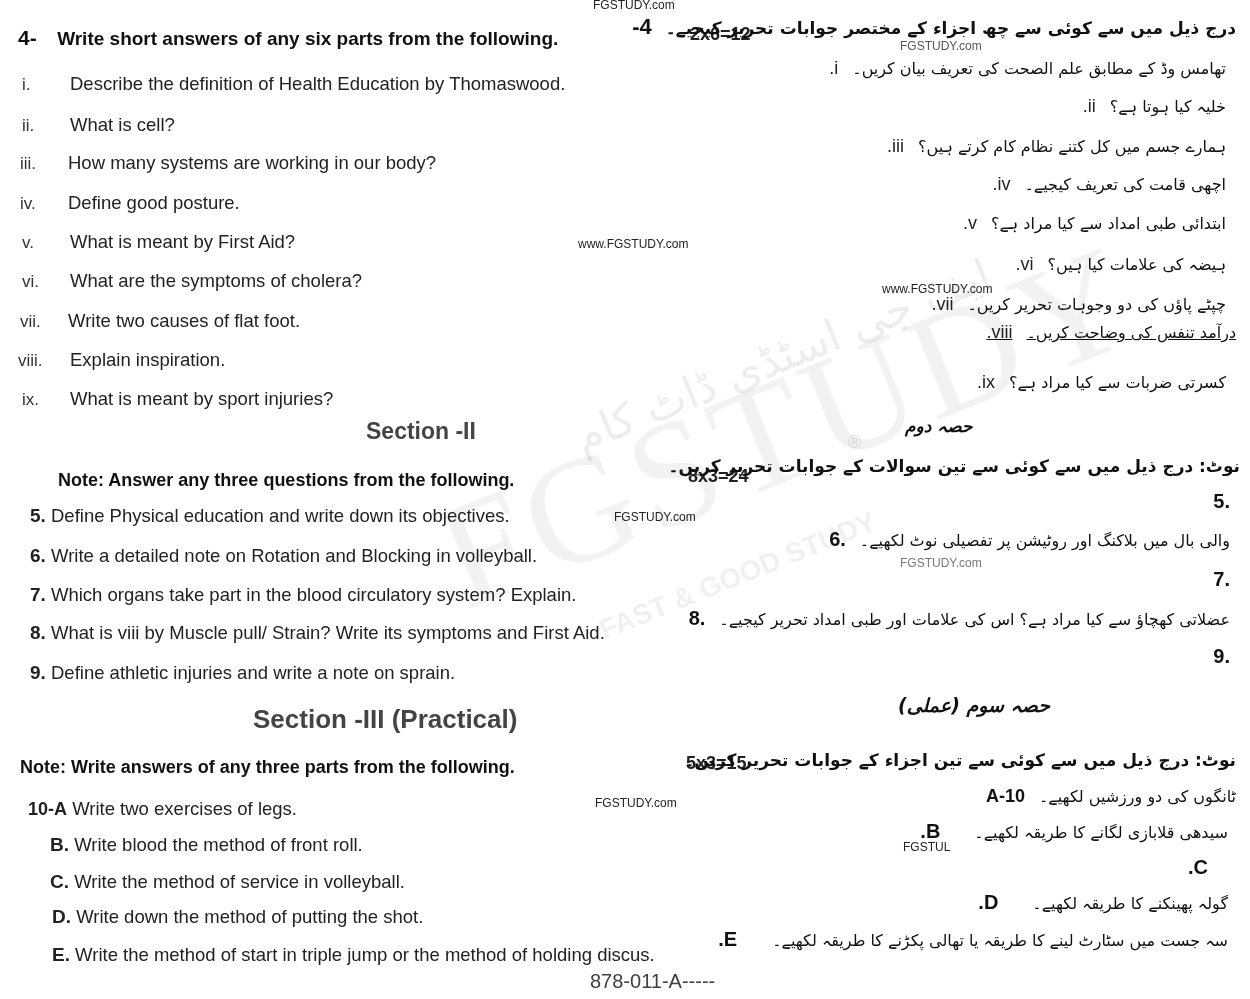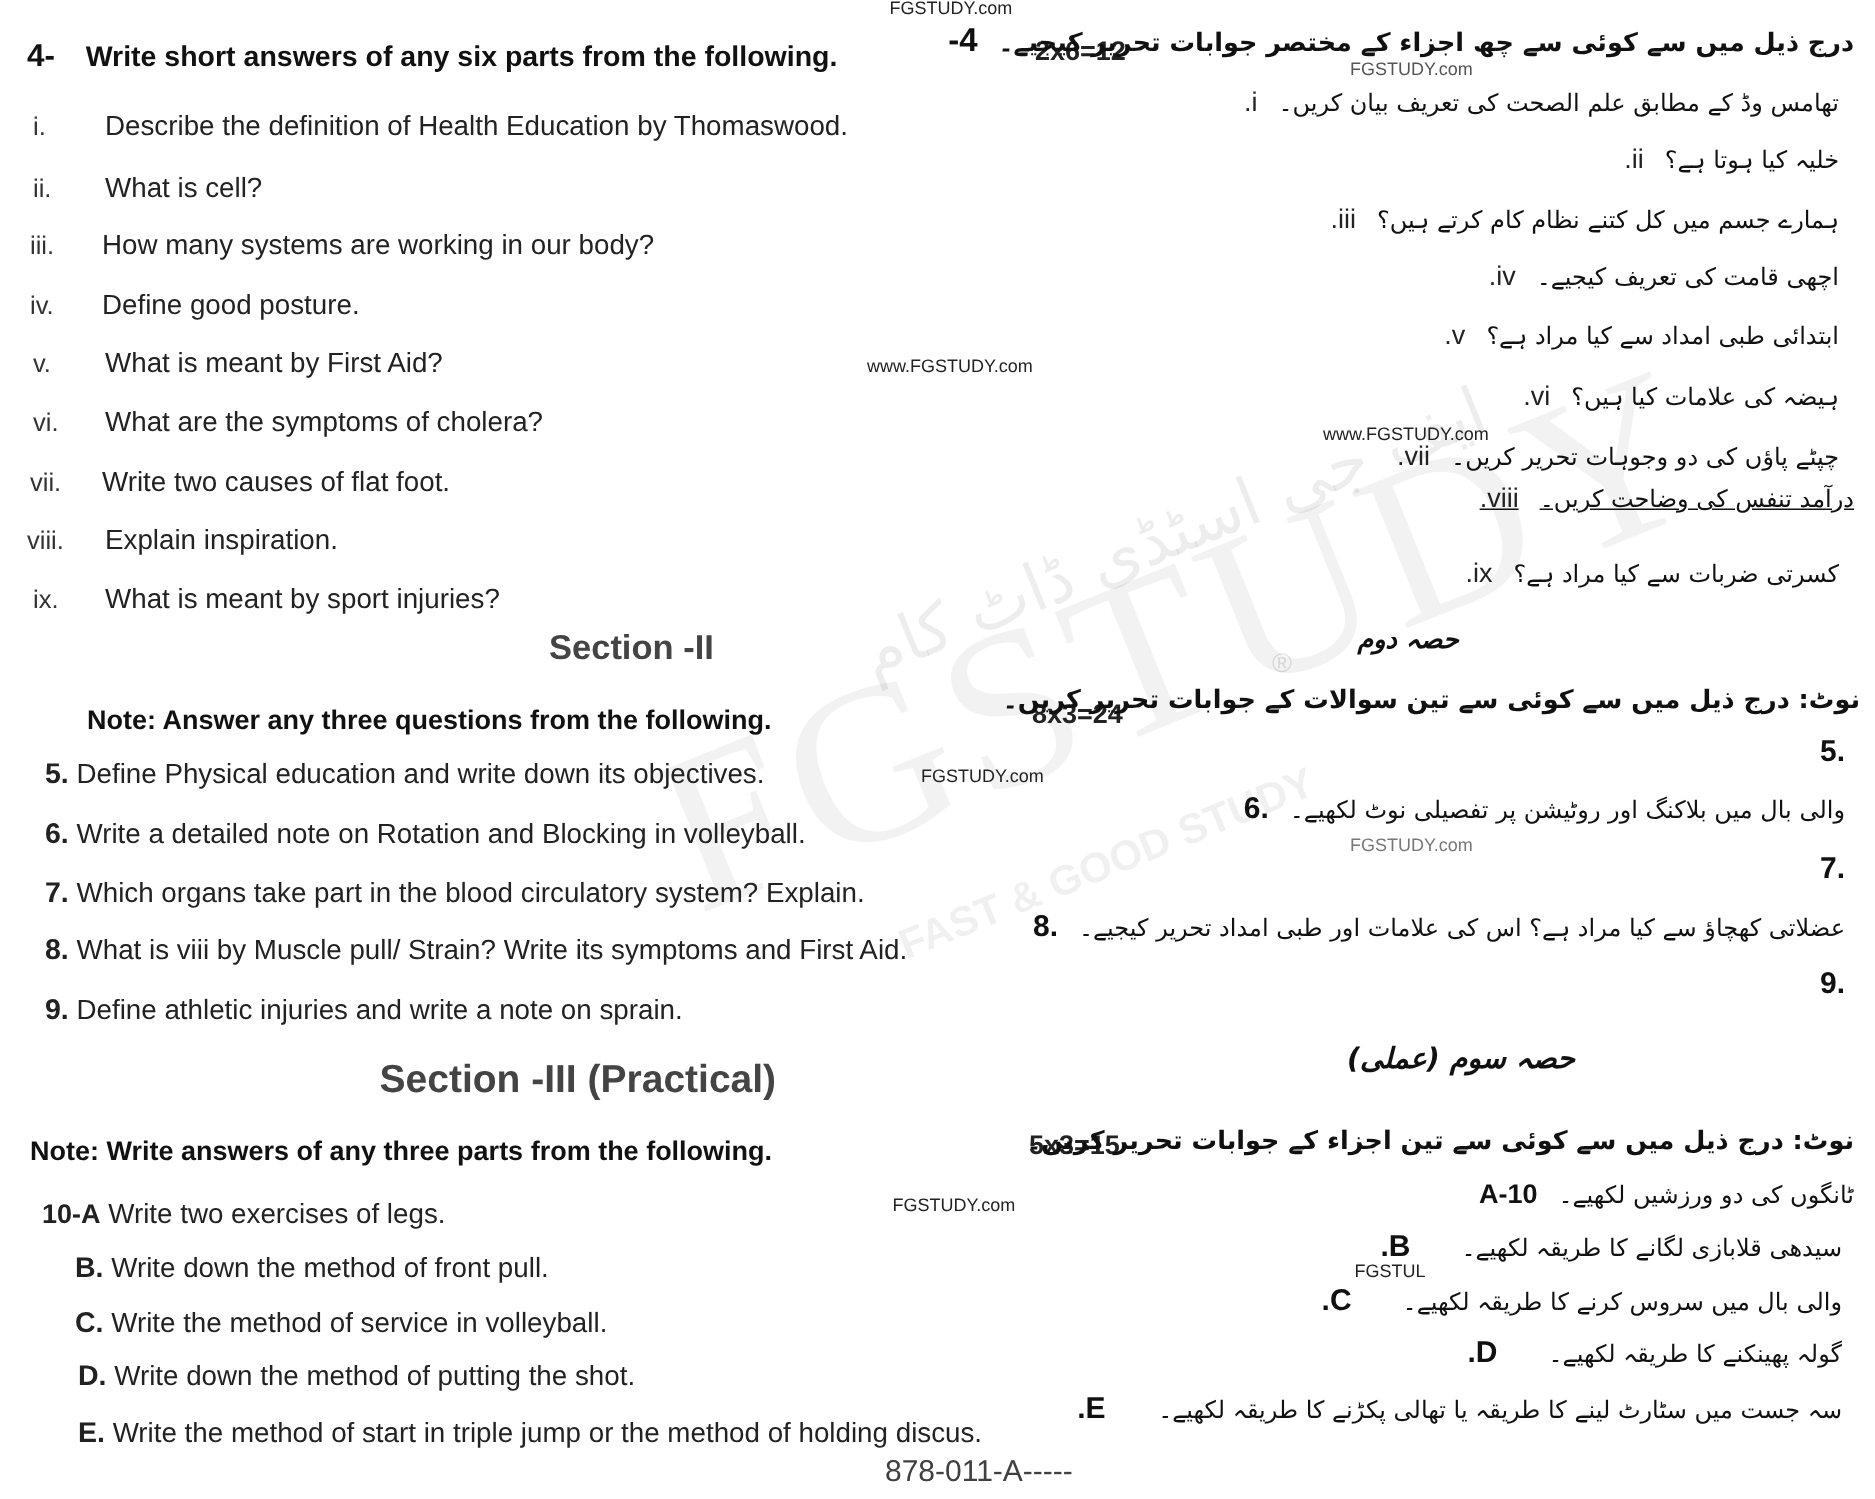--- a/index.html
+++ b/index.html
@@ -177,21 +177,21 @@
 </div>
 
 <div class="abs section-title big" style="left:253px; top:704px;">Section -III (Practical)</div>
 <div class="abs ur ur-head" style="left:898px; top:694px; font-size:19px; font-style:italic;">حصہ سوم (عملی)</div>
 
 <div>
   <div class="abs en-head" style="left:20px; top:757px; font-size:18px;">Note: Write answers of any three parts from the following.</div>
   <div class="abs marks" style="left:686px; top:753px;">5x3=15</div>
 
   <div class="abs en-item" style="left:28px; top:798px;"><span class="num-bold" style="font-size:18px;">10-A</span> <span>Write two exercises of legs.</span></div>
-  <div class="abs en-item" style="left:50px; top:834px;"><span class="num-bold">B.</span> <span>Write down the method of front pull.</span></div>
+  <div class="abs en-item" style="left:50px; top:834px;"><span class="num-bold">B.</span> <span>Write blood the method of front roll.</span></div>
   <div class="abs en-item" style="left:50px; top:871px;"><span class="num-bold">C.</span> <span>Write the method of service in volleyball.</span></div>
   <div class="abs en-item" style="left:52px; top:906px;"><span class="num-bold">D.</span> <span>Write down the method of putting the shot.</span></div>
   <div class="abs en-item" style="left:52px; top:944px;"><span class="num-bold">E.</span> <span>Write the method of start in triple jump or the method of holding discus.</span></div>
 </div>
 
 <div>
   <div class="abs ur ur-head" style="right:14px; top:750px;">نوٹ: درج ذیل میں سے کوئی سے تین اجزاء کے جوابات تحریر کریں۔</div>
   <div class="abs ur" style="right:14px; top:786px;">
       <div class="ur-row">
         <span class="ur-num-bold" style="font-size:18px;">A-10</span>
@@ -200,21 +200,20 @@
     </div>
   <div class="abs ur" style="right:22px; top:820px;">
       <div class="ur-row">
         <span class="ur-num-bold" style="width:40px; text-align:left;">.B</span>
         <span>سیدھی قلابازی لگانے کا طریقہ لکھیے۔</span>
       </div>
     </div>
   <div class="abs ur" style="right:22px; top:856px;">
       <div class="ur-row">
         <span class="ur-num-bold" style="width:40px; text-align:left;">.C</span>
-        <span>والی بال میں سروس کرنے کا طریقہ لکھیے۔</span>
       </div>
     </div>
   <div class="abs ur" style="right:22px; top:891px;">
       <div class="ur-row">
         <span class="ur-num-bold" style="width:40px; text-align:left;">.D</span>
         <span>گولہ پھینکنے کا طریقہ لکھیے۔</span>
       </div>
     </div>
   <div class="abs ur" style="right:22px; top:928px;">
       <div class="ur-row">

